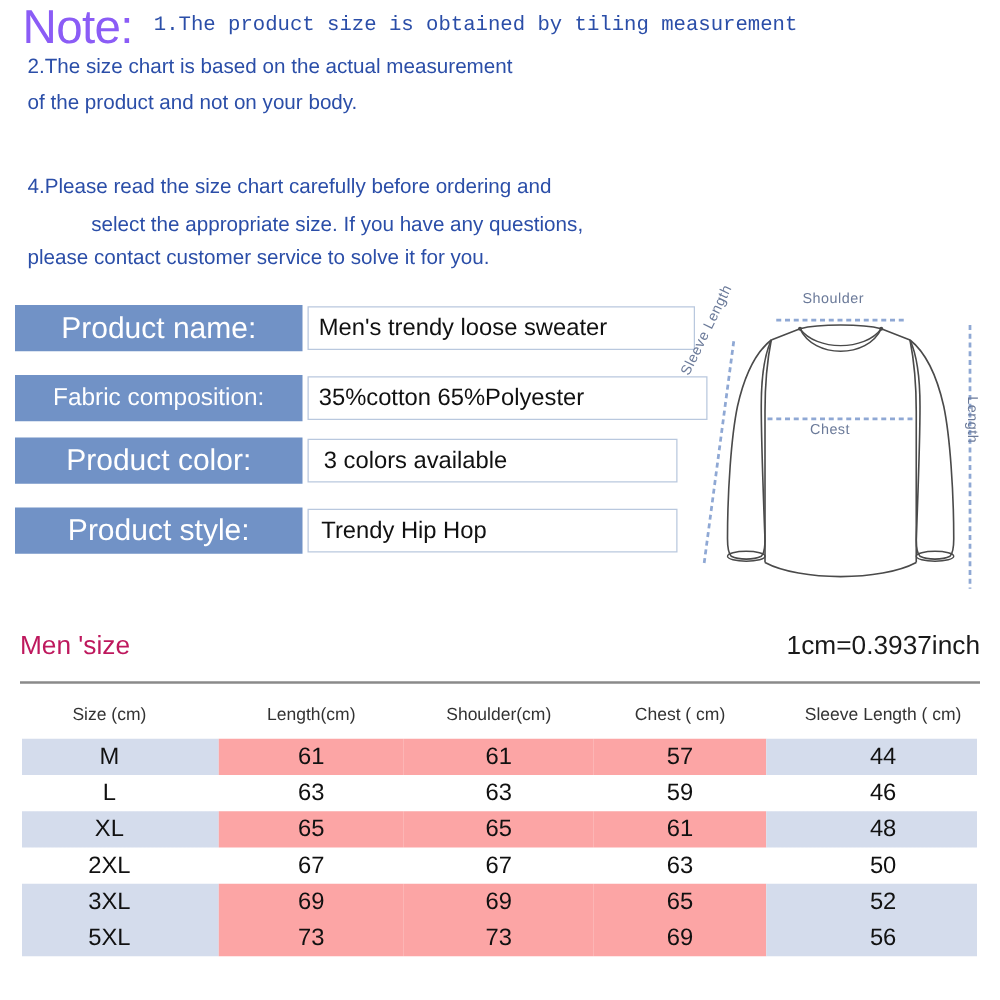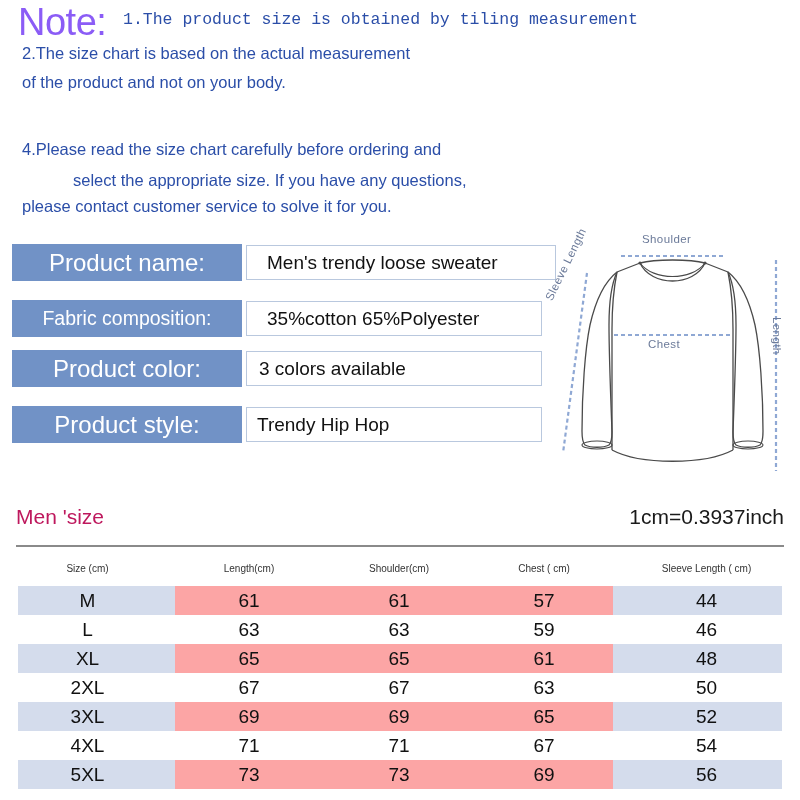--- a/index.html
+++ b/index.html
@@ -80,31 +80,31 @@
     position: absolute;
     top: 1px;
     height: 35px;
     background: #ffffff;
     border: 1px solid #b9c8de;
     box-sizing: border-box;
     font-size: 19px;
     color: #111;
     display: flex;
     align-items: center;
-    padding-left: 20px;
+    padding-left: 8px;
     white-space: nowrap;
   }
 
   #row-name      { top: 8px; }
   #row-name .info-label  { width: 230px; }
   #row-name .info-value  { left: 234px; width: 310px; }
 
   #row-fabric    { top: 64px; }
   #row-fabric .info-label { width: 230px; font-size: 19.5px; }
-  #row-fabric .info-value { left: 234px; width: 296px; }
+  #row-fabric .info-value { left: 234px; width: 320px; }
 
   #row-color     { top: 114px; }
   #row-color .info-label { width: 230px; }
   #row-color .info-value { left: 234px; width: 296px; padding-left: 12px; }
 
   #row-style     { top: 170px; }
   #row-style .info-label { width: 230px; }
   #row-style .info-value { left: 234px; width: 296px; padding-left: 10px; }
 
   
@@ -168,21 +168,21 @@
   }
   #size-table {
     position: absolute;
     left: 0;
     top: 58px;
     width: 800px;
     border-collapse: collapse;
     table-layout: fixed;
   }
   #size-table th {
-    font-size: 10px;
+    font-size: 14px;
     font-weight: 400;
     color: #333;
     padding: 10px 0 12px 0;
     border: none;
   }
   #size-table td {
     font-size: 19px;
     color: #111;
     text-align: center;
     height: 29px;
@@ -334,27 +334,20 @@
           <td>63</td>
           <td>50</td>
         </tr>
         <tr class="striped">
           <td>3XL</td>
           <td>69</td>
           <td>69</td>
           <td>65</td>
           <td>52</td>
         </tr>
-        <tr>
-          <td>4XL</td>
-          <td>71</td>
-          <td>71</td>
-          <td>67</td>
-          <td>54</td>
-        </tr>
         <tr class="striped">
           <td>5XL</td>
           <td>73</td>
           <td>73</td>
           <td>69</td>
           <td>56</td>
         </tr>
       </tbody>
   </table>
 </div>

